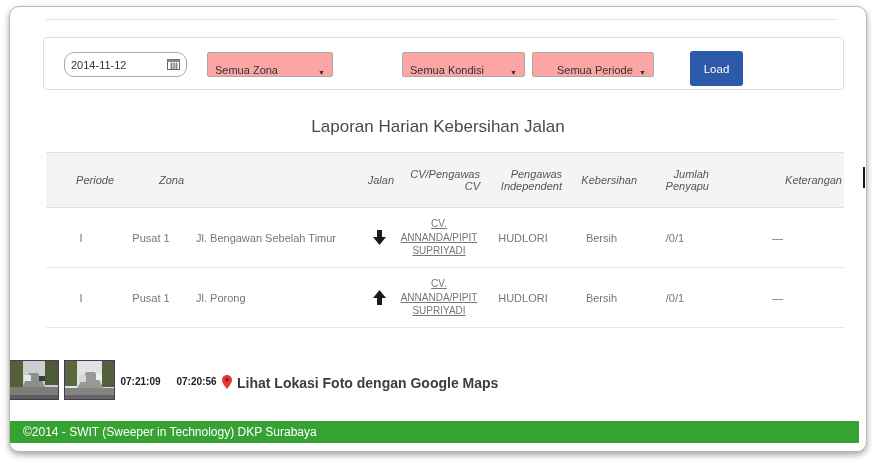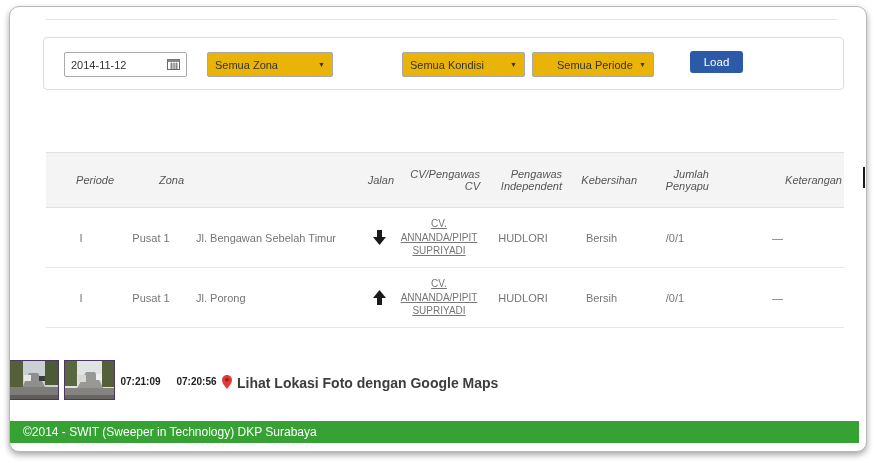--- a/index.html
+++ b/index.html
@@ -35,58 +35,58 @@
     border: 1px solid #ddd;
     border-radius: 4px;
     box-sizing: border-box;
     background: #fff;
   }
   .date-input {
     position: absolute;
     left: 20px; top: 14px;
     width: 123px; height: 25px;
     border: 1px solid #a9a9a9;
-    border-radius: 2px;
+    border-radius: 10px;
     box-sizing: border-box;
     background: #fff;
     display: flex;
     align-items: center;
     justify-content: space-between;
     padding: 0 6px;
     font-size: 11px;
     color: #333;
     cursor: pointer;
   }
   .select-box {
     position: absolute;
     top: 14px; height: 25px;
     border: 1px solid #a9a9a9;
     border-radius: 2px;
     box-sizing: border-box;
-    background: #eab308;
-    display: flex;
-    align-items: center;
+    background: #fca5a5;
+    display: flex;
+    align-items: flex-end;
     justify-content: space-between;
     padding: 0 7px;
     font-size: 11px;
     color: #333;
     cursor: pointer;
   }
   .select-zona    { left: 163px; width: 126px; }
   .select-kondisi { left: 326px; width: 123px; margin-left: 32px; }
   .select-periode { left: 488px; width: 122px; padding-left: 24px; }
   .select-caret {
     font-size: 7px;
     color: #333;
     margin-left: 6px;
   }
   .load-button {
     position: absolute;
     left: 646px; top: 13px;
-    width: 53px; height: 22px;
+    width: 53px; height: 35px;
     background: var(--accent-blue, #2d5aa8);
     color: #fff;
     border: none;
     border-radius: 3px;
     font-size: 11.5px;
     font-family: "Liberation Sans", sans-serif;
     cursor: pointer;
     text-align: center;
   }
   
@@ -231,20 +231,21 @@
     </div>
 
     <div class="select-box select-periode">
       <span>Semua Periode</span>
       <span class="select-caret">▼</span>
     </div>
 
     <button class="load-button">Load</button>
   </div>
 
+  <h1 class="page-title">Laporan Harian Kebersihan Jalan</h1>
 
   <table class="report-table">
     <colgroup>
       <col style="width:70px">
         <col style="width:70px">
         <col style="width:210px">
         <col style="width:86px">
       <col style="width:82px">
         <col style="width:75px">
         <col style="width:72px">

